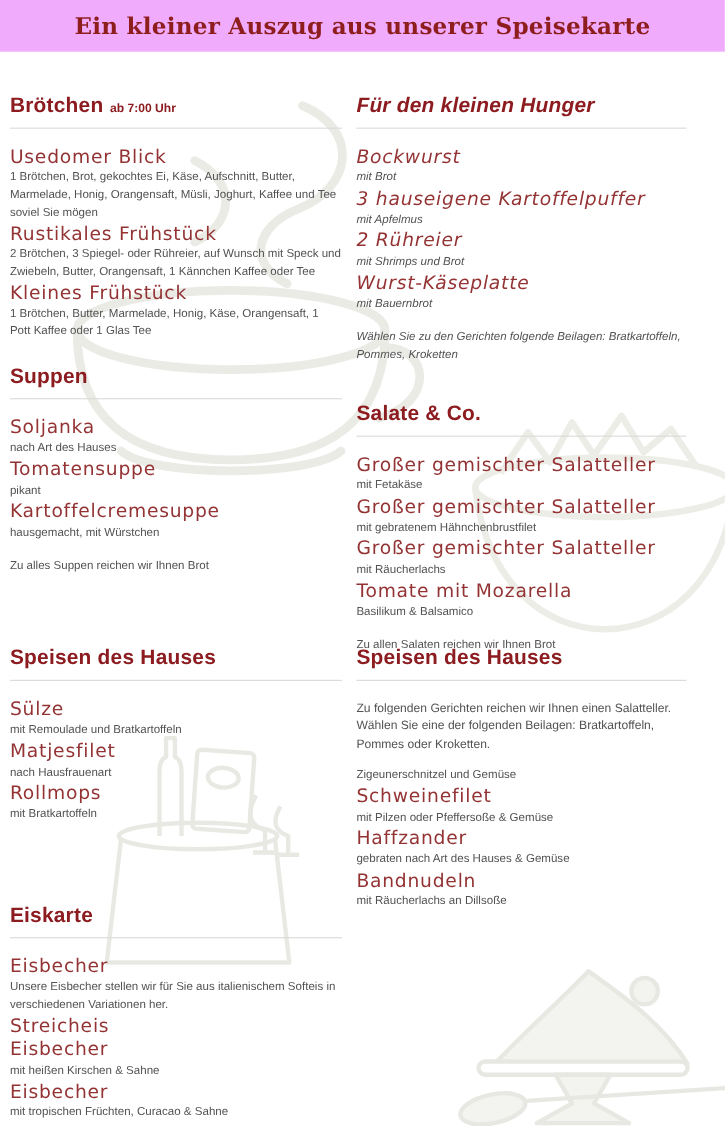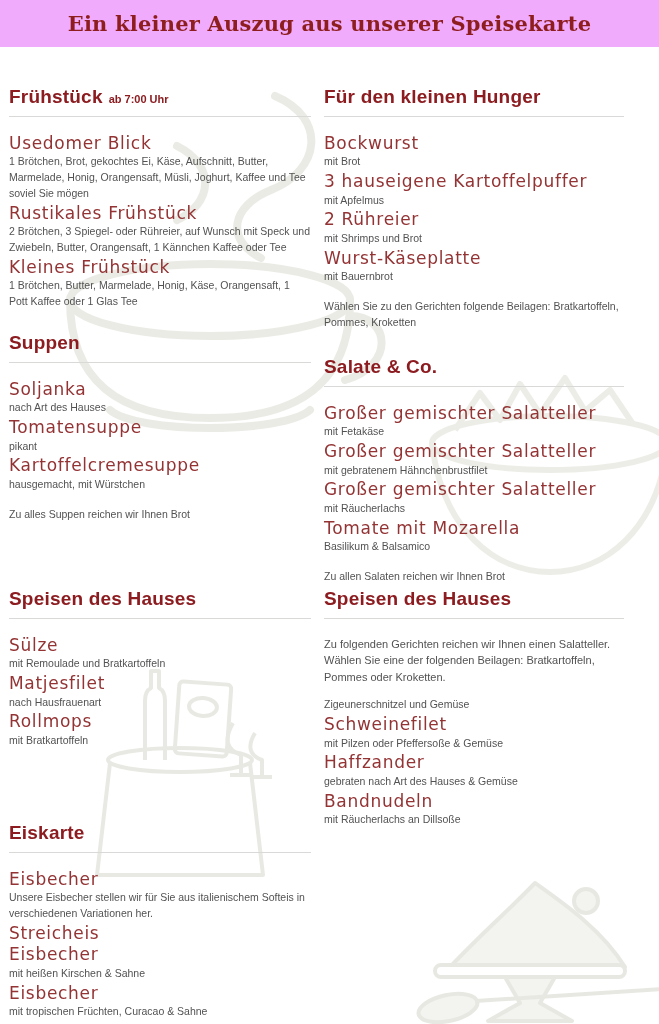--- a/index.html
+++ b/index.html
@@ -19,22 +19,22 @@
     font-size:21px;color:#8e1e1e;letter-spacing:.2px;
   }
   
   .wm{position:absolute;z-index:0;}
   
   .menu-section{position:absolute;width:302px;z-index:2;}
   .sec-l0{top:86px;left:9px;}
   .sec-l1{top:332px;left:9px;}
   .sec-l2{top:588px;left:9px;}
   .sec-l3{top:822px;left:9px;}
-  .sec-r0{top:86px;left:324px;width:300px;}
-  .sec-r1{top:356px;left:324px;width:300px;}
+  .sec-r0{top:86px;left:324px;width:300px;font-style:italic;}
+  .sec-r1{top:366px;left:324px;width:300px;}
   .sec-r2{top:588px;left:324px;width:300px;}
   .menu-section h2{
     margin:0 0 7px 0;font-size:19px;line-height:1.2;font-weight:bold;
     color:#8c1c20;letter-spacing:.2px;
   }
   .menu-section h2 small{
     font-size:11px;font-weight:bold;margin-left:6px;letter-spacing:0;
   }
   .rule{border:0;border-top:1px solid #d9d9d7;margin:0 0 17px 0;}
   .item{margin:0 0 2px 0;}
@@ -96,21 +96,21 @@
     <ellipse cx="58" cy="133" rx="30" ry="13" transform="rotate(-12 58 133)" fill="#f3f3ef"></ellipse>
     <path d="M85,126 L272,114"></path>
   </svg>
 </div>
 
 <header class="header">
   <h1>Ein kleiner Auszug aus unserer Speisekarte</h1>
 </header>
 
 <section class="menu-section sec-l0">
-  <h2><span>Frühstück</span><small>ab 7:00 Uhr</small></h2>
+  <h2><span>Brötchen</span><small>ab 7:00 Uhr</small></h2>
   <div class="rule"></div>
   <div class="item">
     <div class="item-title">Usedomer Blick</div>
     <div class="item-desc">1 Brötchen, Brot, gekochtes Ei, Käse, Aufschnitt, Butter, Marmelade, Honig, Orangensaft, Müsli, Joghurt, Kaffee und Tee soviel Sie mögen</div>
   </div>
   <div class="item">
     <div class="item-title">Rustikales Frühstück</div>
     <div class="item-desc">2 Brötchen, 3 Spiegel- oder Rühreier, auf Wunsch mit Speck und Zwiebeln, Butter, Orangensaft, 1 Kännchen Kaffee oder Tee</div>
   </div>
   <div class="item">

